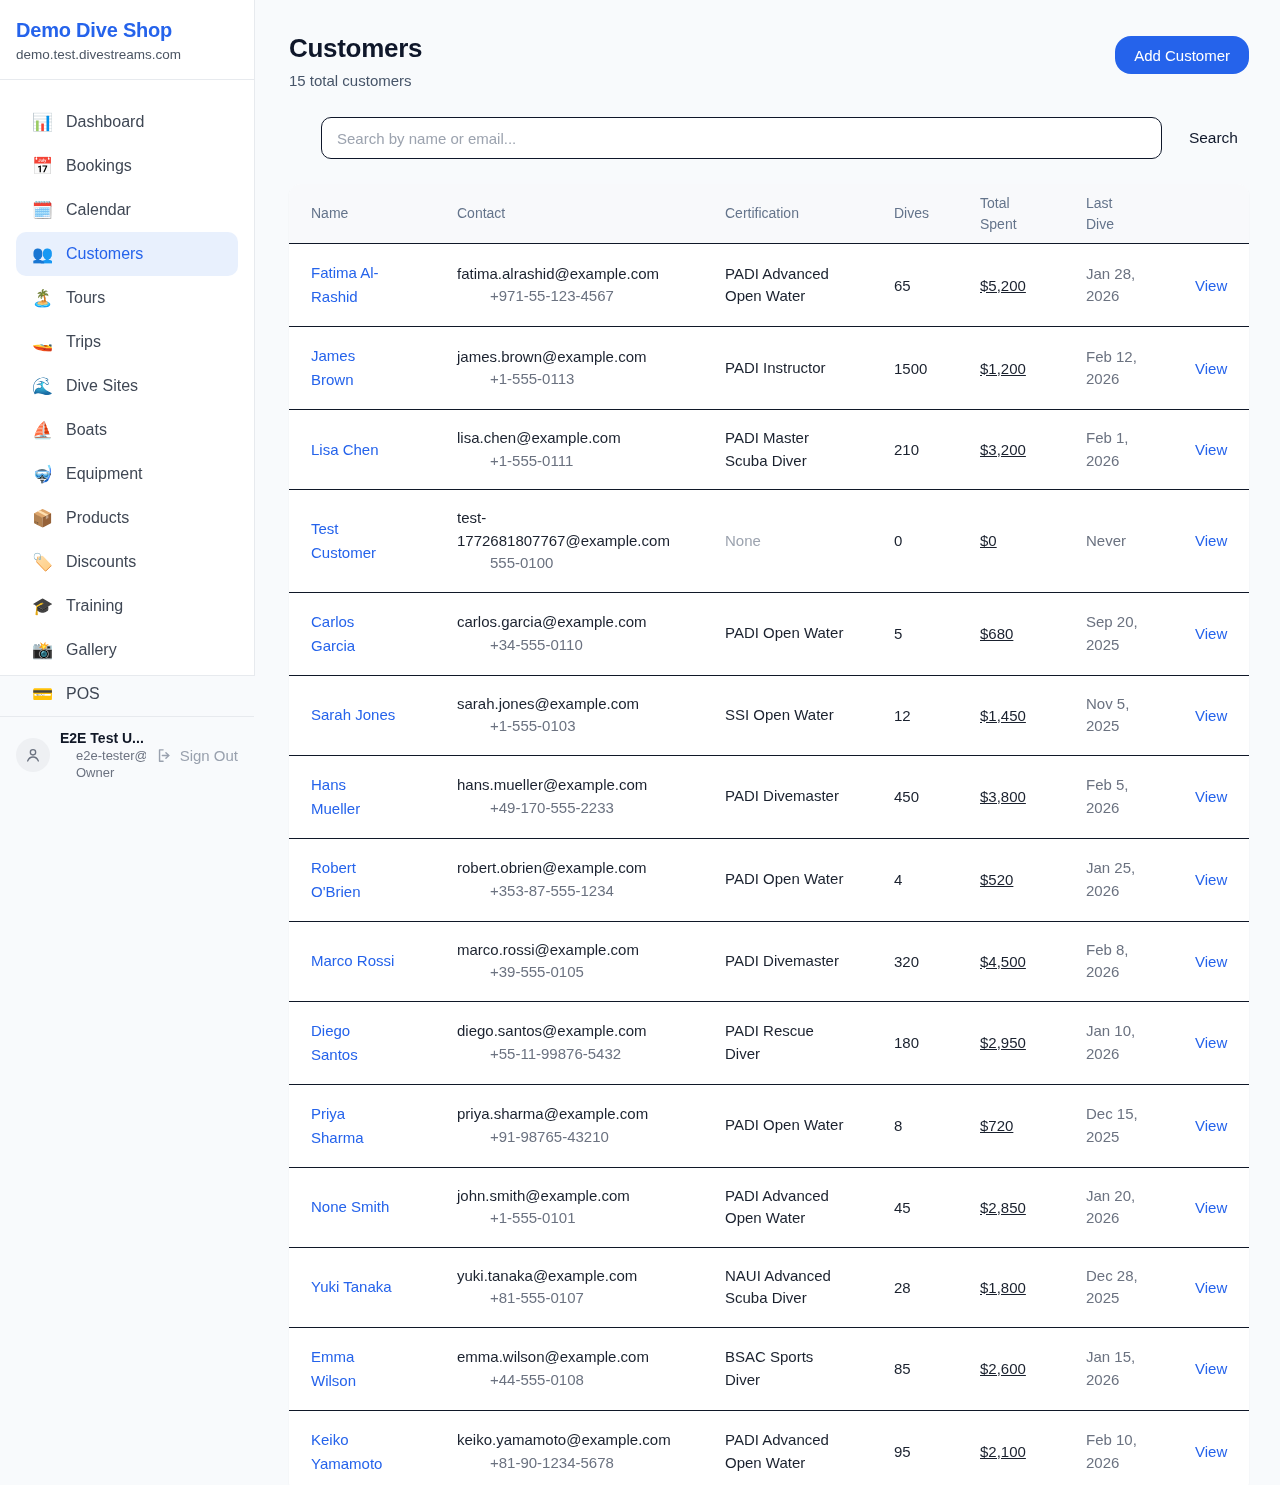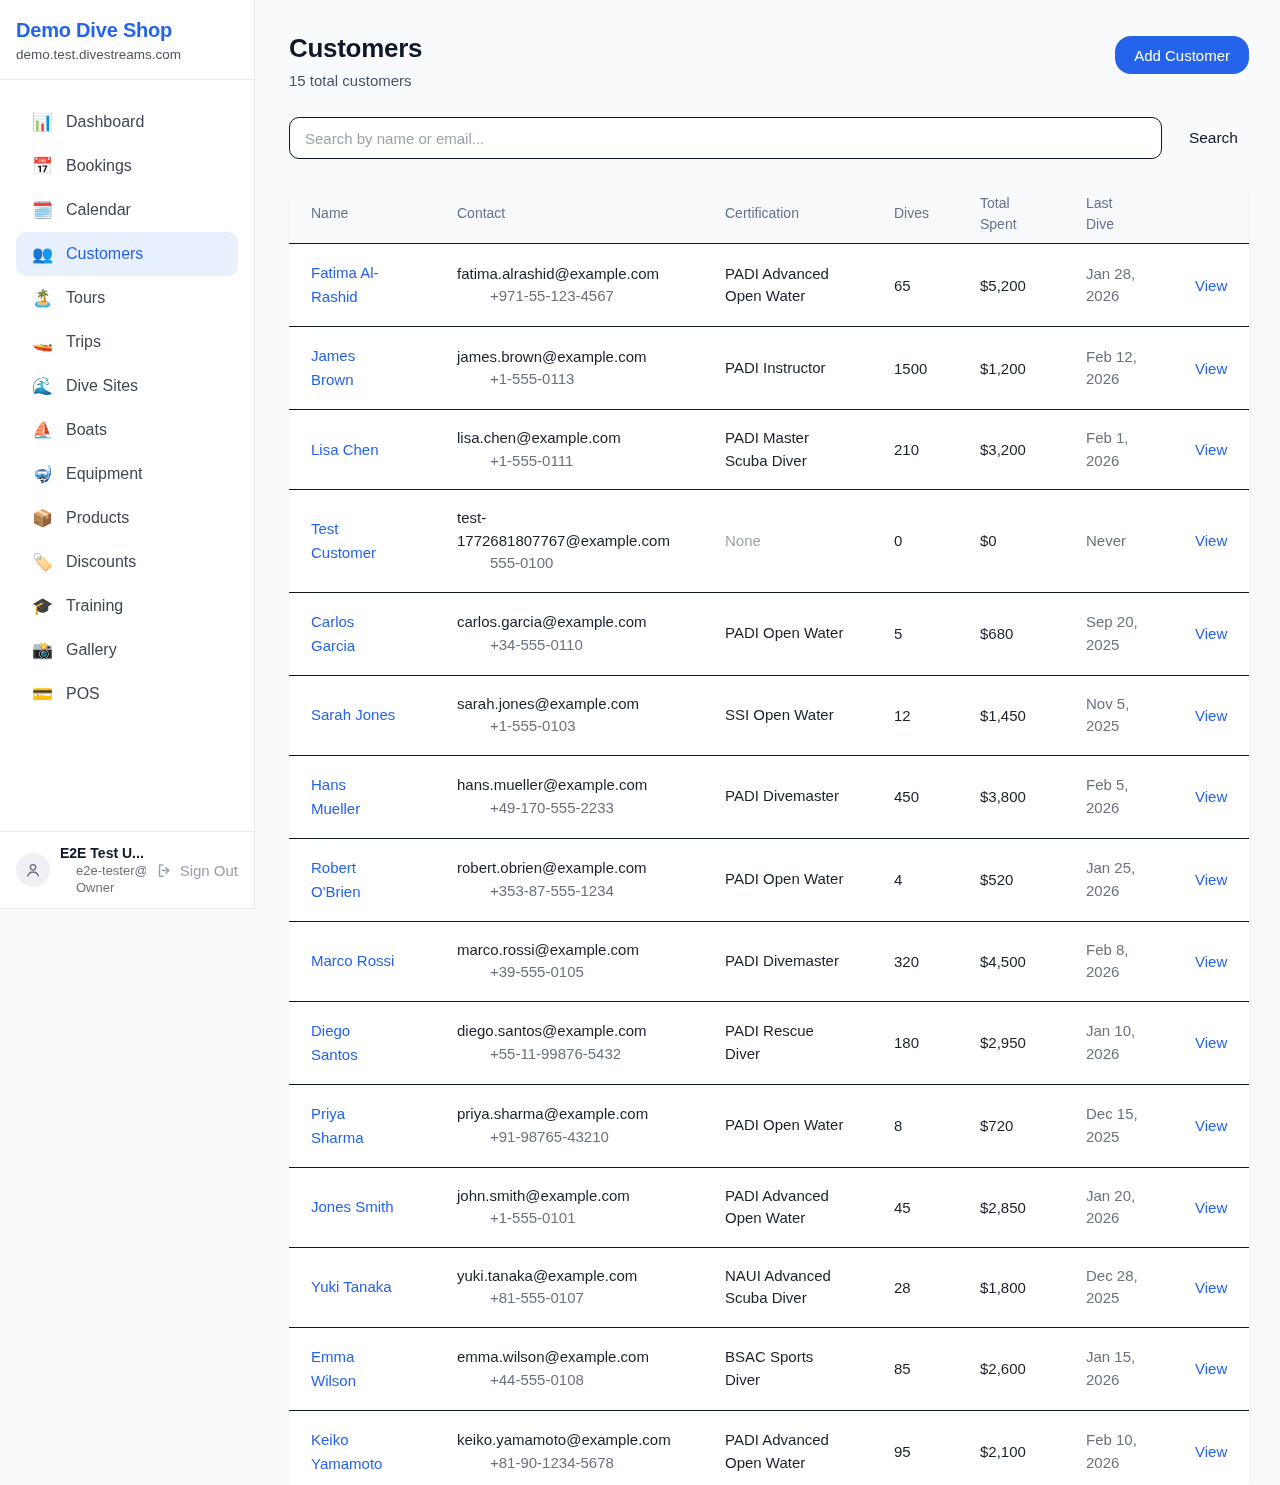--- a/index.html
+++ b/index.html
@@ -9,21 +9,21 @@
   }
   *{box-sizing:border-box;margin:0;padding:0;}
   html,body{width:1280px;}
   body{
     height:1485px; background:var(--page-bg);
     font-family:"Liberation Sans", sans-serif; color:var(--text-dark);
     position:relative; overflow:hidden;
   }
   
   .sidebar{
-    position:absolute; left:0; top:0; width:255px; height:909px; background:var(--white);
+    position:absolute; left:0; top:0; width:255px; height:676px; background:var(--white);
     border-right:1px solid var(--border-light); border-bottom:1px solid var(--border-light);
     display:flex; flex-direction:column;
   }
   .shop-header{padding:19px 16px 17px; border-bottom:1px solid var(--border-light);}
   .shop-name{color:var(--accent); font-size:20px; font-weight:700; letter-spacing:-.2px;}
   .shop-domain{color:#4b5563; font-size:13.5px; margin-top:5px;}
   .nav{padding:20px 16px 0; flex:1;}
   .nav-item{display:flex; align-items:center; gap:14px; height:44px; padding:0 16px;
     border-radius:10px; font-size:16px; color:#3f4754; cursor:pointer;}
   .nav-item.active{background:var(--accent-light); color:var(--accent); font-weight:500;}
@@ -38,42 +38,42 @@
     color:#99a1ae; font-size:15px; font-family:inherit; cursor:pointer; white-space:nowrap;}
   
   .main{margin-left:255px; padding:33px 31px 0 34px;}
   .page-header{display:flex; align-items:flex-start; justify-content:space-between;}
   .page-title{font-size:26px; font-weight:700; color:var(--text-dark); letter-spacing:-.3px;}
   .subtitle{font-size:15px; color:#475569; margin-top:8px;}
   .btn-primary{background:var(--accent); color:#fff; border:none; border-radius:16px; height:38px;
     padding:0 19px; font-size:15px; font-weight:500; font-family:inherit; cursor:pointer; margin-top:3px;}
   .search-row{display:flex; align-items:center; margin-top:28px;}
   .search-input{flex:1; height:42px; border:1.5px solid var(--text-dark); border-radius:10px;
-    padding:0 15px; font-size:15px; font-family:inherit; color:var(--text-dark); background:#fff; outline:none;}
+    padding:0 15px; font-size:15px; font-family:inherit; color:var(--text-dark); background:#fff; outline:none;margin-left:32px;}
   .search-input::placeholder{color:var(--text-light);}
   .search-btn{background:none; border:none; margin-left:27px; margin-right:11px; font-size:15.5px;
     color:var(--text-dark); font-family:inherit; font-weight:500; cursor:pointer;}
   
   .card{margin-top:25px; background:var(--white); border-radius:12px; overflow:hidden;
     box-shadow:0 1px 2px rgba(15,23,42,.06);}
   .grid{display:grid; grid-template-columns:146px 268px 169px 86px 106px 109px auto; align-items:center;}
   .thead{padding:0 22px; min-height:60px; background:var(--thead-bg);
     border-bottom:1px solid var(--divider-dark); color:var(--text-gray); font-size:14px; line-height:1.45;}
   .hcell{padding-right:40px;}
   .hcell.h-spent{padding-right:46px;} .hcell.h-last{padding-right:52px;}
   .trow{padding:17px 22px; border-bottom:1px solid var(--divider-dark); font-size:15px; background:var(--white);}
   .trow:last-child{border-bottom:none;}
   .c-name{padding-right:59px; line-height:1.6;}
   .name-link{color:var(--accent); font-weight:500; cursor:pointer;}
   .c-contact{padding-right:54px; line-height:1.5; overflow-wrap:break-word;}
   .email{color:var(--text-body);} .phone{color:var(--text-mid);margin-left:33px;}
   .c-cert{padding-right:46px; color:var(--text-body); line-height:1.5;}
   .c-cert.muted{color:var(--text-light);}
   .c-dives,.c-spent{color:var(--text-body);}
-  .c-spent{padding-right:46px;}
+  .c-spent{padding-right:46px;text-decoration:underline;}
   .c-last{padding-right:52px; color:var(--text-mid); line-height:1.5;}
   .view-link{color:var(--accent); font-weight:500; cursor:pointer;}
 </style>
 </head>
 <body>
 
 <div class="app">
 
   <aside class="sidebar">
     <div class="shop-header">
@@ -357,21 +357,21 @@
     <div class="cell c-cert">PADI Open Water</div>
     <div class="cell c-dives">8</div>
     <div class="cell c-spent">$720</div>
     <div class="cell c-last">Dec 15, 2025</div>
     <div class="cell c-view">
       <span class="view-link">View</span>
     </div>
   </div>
           <div class="trow grid">
     <div class="cell c-name">
-      <span class="name-link">Jones Smith</span>
+      <span class="name-link">None Smith</span>
     </div>
     <div class="cell c-contact">
       <div class="email">john.smith@example.com</div>
       <div class="phone">+1-555-0101</div>
     </div>
     <div class="cell c-cert">PADI Advanced Open Water</div>
     <div class="cell c-dives">45</div>
     <div class="cell c-spent">$2,850</div>
     <div class="cell c-last">Jan 20, 2026</div>
     <div class="cell c-view">

